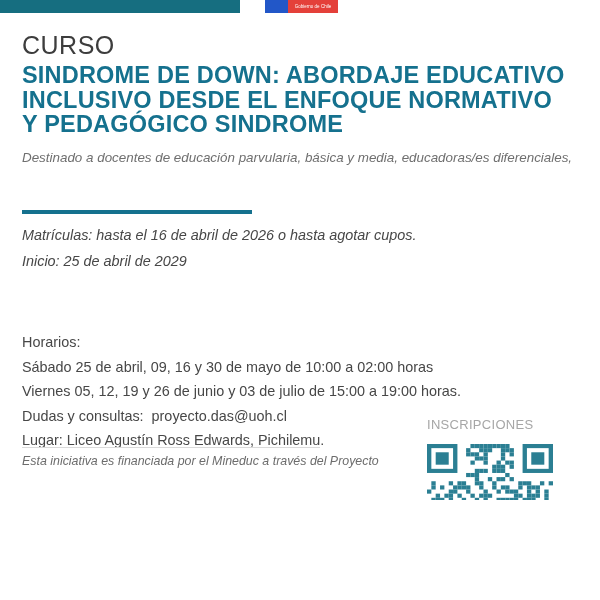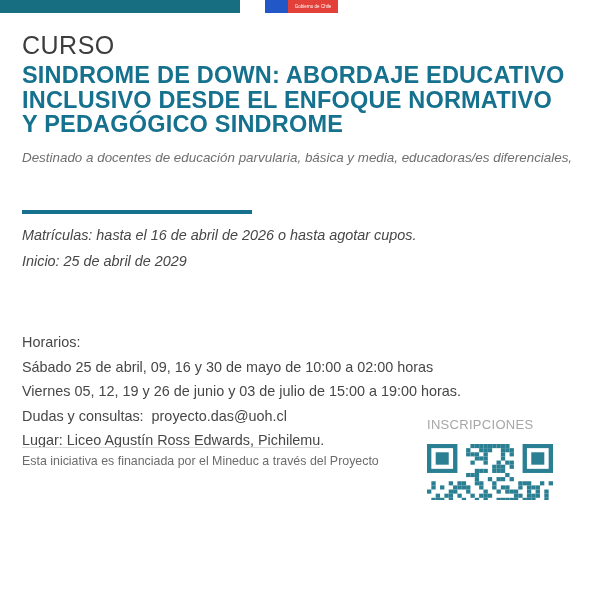--- a/index.html
+++ b/index.html
@@ -22,21 +22,21 @@
     line-height:18.4px;color:#6f6f6f;}
   .audience div{white-space:pre;}
   .divider{position:absolute;left:22px;top:210px;width:230px;height:4px;background:var(--title-teal,#15718e);}
   .details{position:absolute;left:22px;top:222px;font-style:italic;font-size:14.4px;
     line-height:26px;color:#474747;}
   .details div{white-space:pre;}
   .schedule{position:absolute;left:22px;top:330px;font-size:14.4px;
     line-height:24.6px;color:#474747;}
   .schedule div{white-space:pre;}
   .rule{position:absolute;left:22px;top:447px;width:298px;height:1px;background:#dadada;}
-  .funding{position:absolute;left:22px;top:452px;font-size:12.4px;
+  .funding{position:absolute;left:22px;top:452px;font-style:italic;font-size:12.4px;
     line-height:18px;color:#6c6c6c;}
   .funding div{white-space:pre;}
   
   .inscripciones{position:absolute;left:427px;top:417px;font-size:13px;letter-spacing:.3px;
     color:#a6a6a6;}
   .qr-box{position:absolute;left:423px;top:437px;width:135px;height:136px;background:#ffffff;z-index:3;}
   .qr-box svg{position:absolute;left:4px;top:7px;}
   
   .photo{position:absolute;left:22px;top:505px;width:550px;height:95px;overflow:hidden;z-index:1;}
 </style>

